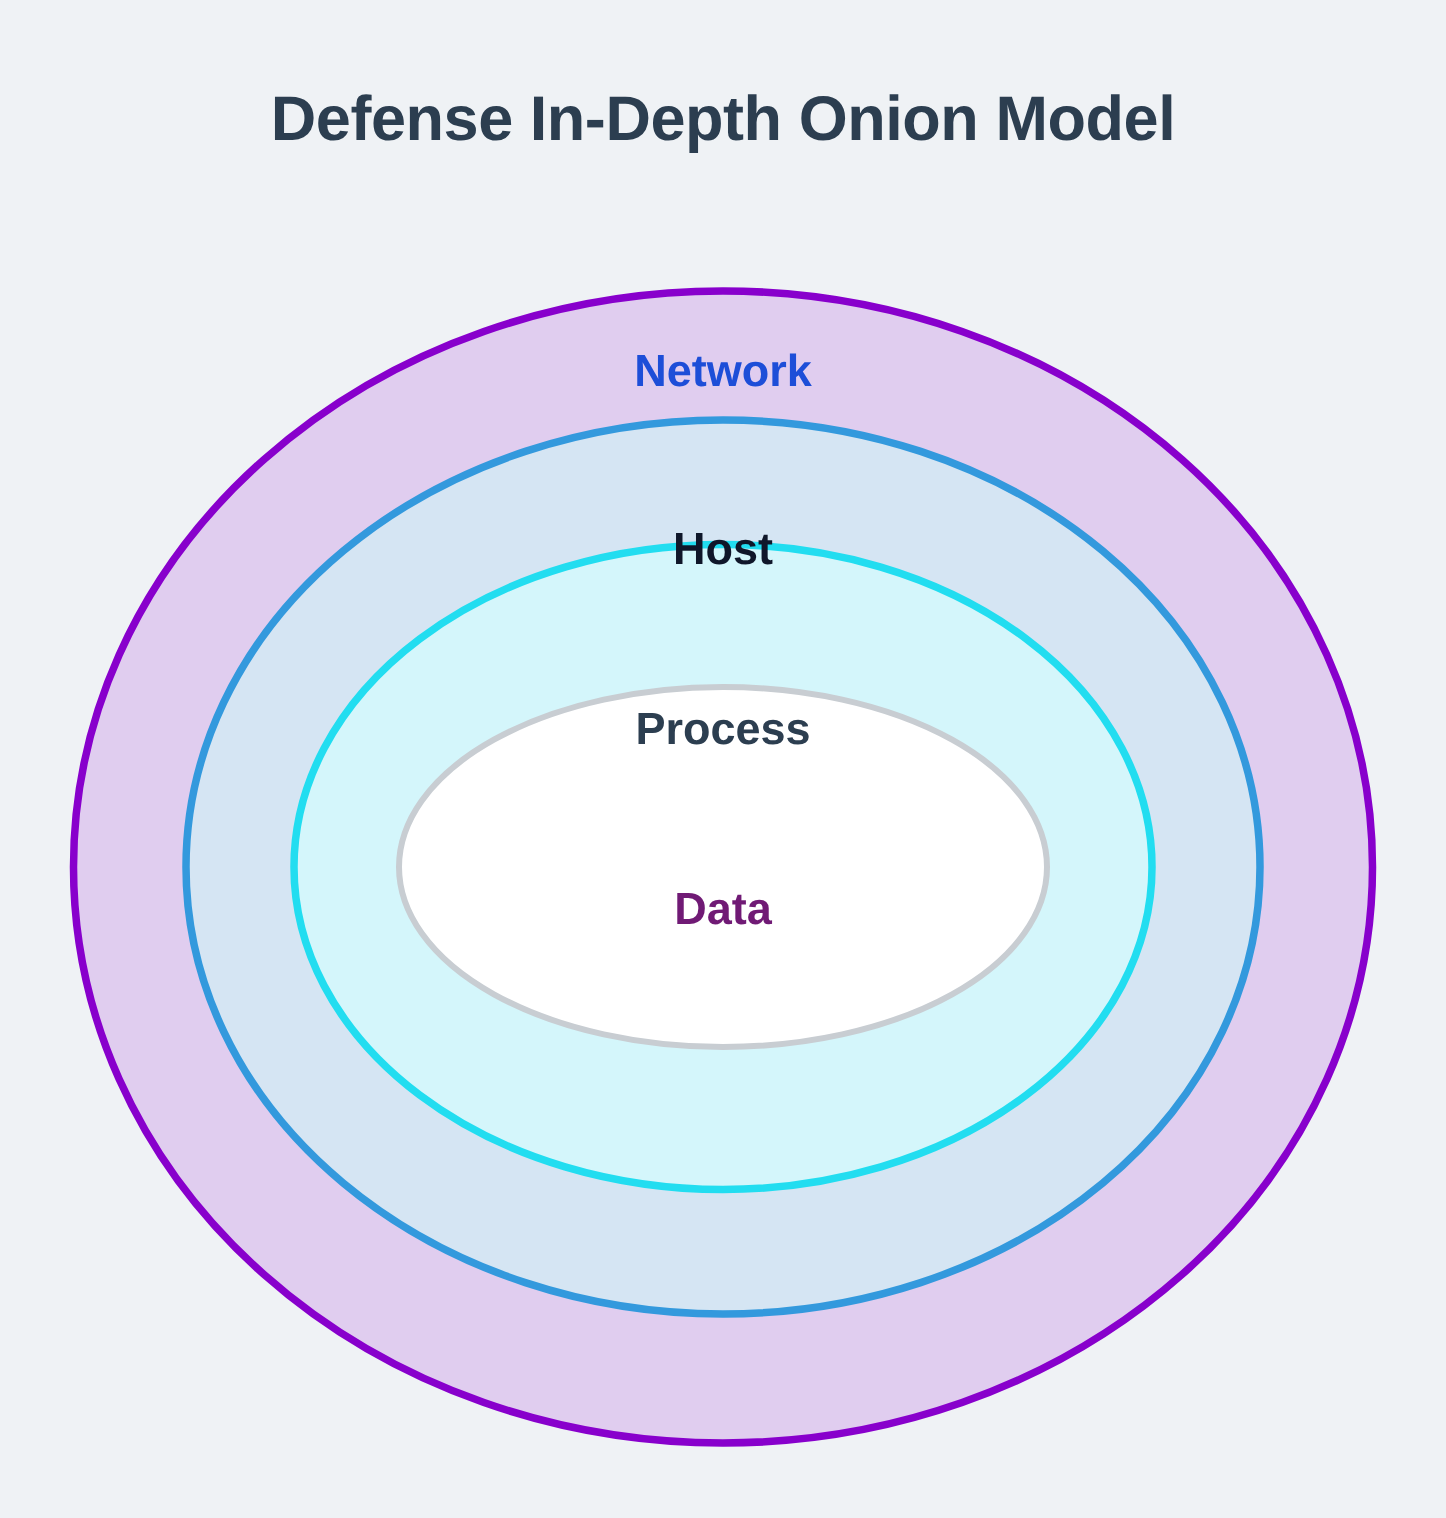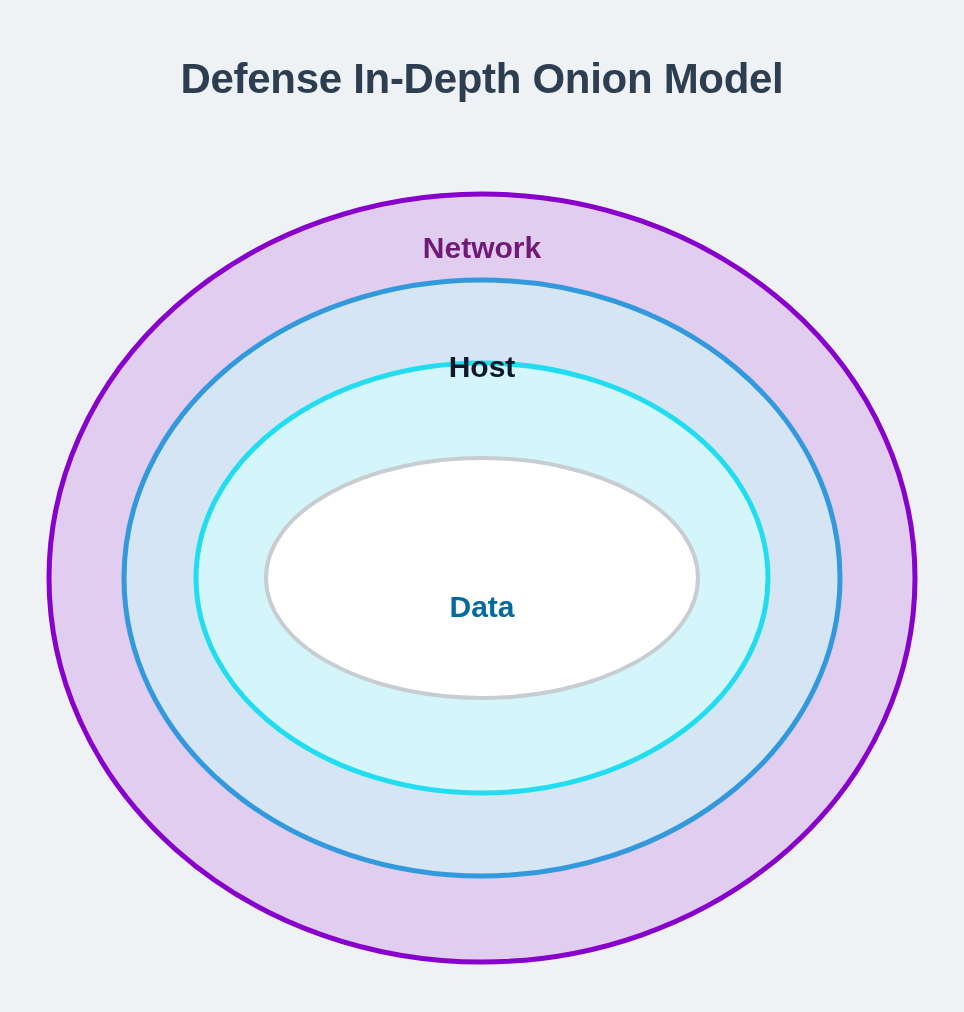--- a/index.html
+++ b/index.html
@@ -52,17 +52,18 @@
 
   <div id="diagram-title" style="color: rgb(44, 62, 80);">Defense In-Depth Onion Model</div>
 
   <svg id="onion-svg" width="964" height="1012" viewBox="0 0 964 1012">
     <ellipse cx="482" cy="578" rx="433" ry="384" fill="#e0cdef" stroke="#8800cc" stroke-width="5"></ellipse>
     <ellipse cx="482" cy="578" rx="358" ry="298" fill="#d5e5f3" stroke="#3399dd" stroke-width="5"></ellipse>
     <ellipse cx="482" cy="578" rx="286" ry="215" fill="#d4f6fb" stroke="#22ddf0" stroke-width="5"></ellipse>
     <ellipse cx="482" cy="578" rx="216" ry="120" fill="#ffffff" stroke="#c8cdd2" stroke-width="4"></ellipse>
   </svg>
 
-  <div class="layer-label" style="left: 482px; top: 231px; color: #701a75;">Network</div>
+  <div class="layer-label" style="left: 482px; top: 231px; color: #1d4ed8;">Network</div>
   <div class="layer-label" style="left: 482px; top: 350px; color: #0f172a;">Host</div>
-  <div class="layer-label" style="left: 482px; top: 590px; color: #0369a1;">Data</div>
+  <div class="layer-label" style="left: 482px; top: 470px; color: rgb(44, 62, 80);">Process</div>
+  <div class="layer-label" style="left: 482px; top: 590px; color: #701a75;">Data</div>
 
 </div>
 
 </body></html>

